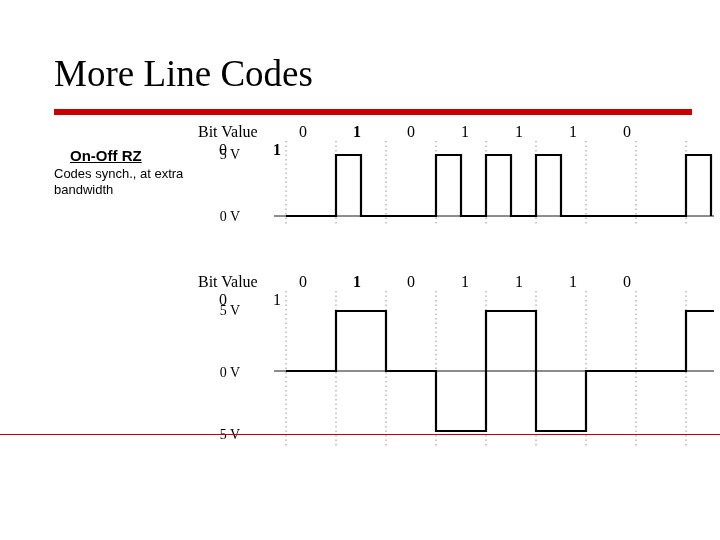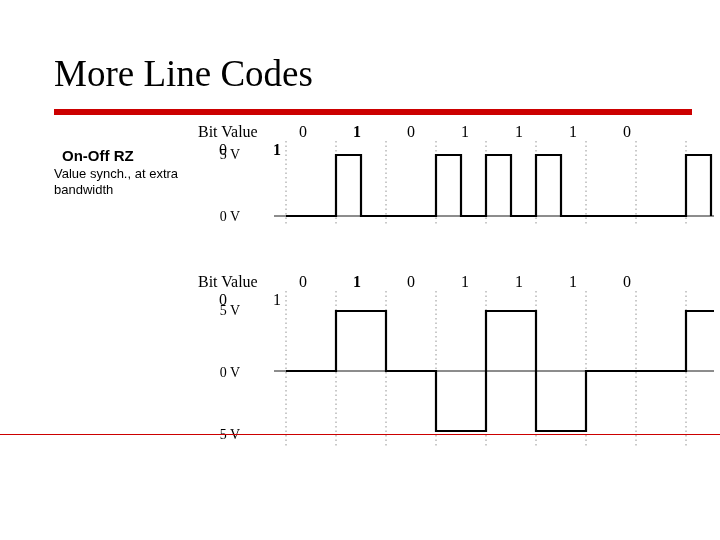--- a/index.html
+++ b/index.html
@@ -2,21 +2,21 @@
 <html><head>
 <meta charset="utf-8">
 <style>
   html,body{margin:0;padding:0;background:#fff;font-family:"Times New Roman",serif;color:#000}
   .slide{position:relative;width:720px;height:455px;box-sizing:border-box;padding:52px 28px 0 54px}
   .title{font-size:37px;font-weight:400;margin:0 0 14px 0}
   .rule{height:6px;background:#c00;margin-bottom:8px}
   .section{position:relative;height:150px}
   .section.bipolar{height:210px}
   .labels{position:absolute;left:0;top:0;width:144px}
-  .scheme-name{font:bold 15px Verdana,sans-serif;margin:24px 0 2px 8px}
+  .scheme-name{font:bold 15px Verdana,sans-serif;text-decoration:underline;margin:24px 0 2px 16px}
   .scheme-desc{font:13px Verdana,sans-serif;line-height:1.2}
   .bitrow{position:absolute;left:144px;top:0;font:16px "Times New Roman",serif}
   .bitrow .lbl{display:inline-block;width:76px}
   .bitrow span.bit{display:inline-block;width:50px;text-align:center}
   .vlabel{position:absolute;left:156px;width:40px;text-align:center;font:14px "Times New Roman",serif}
   svg{position:absolute;left:200px}
   .grid line{stroke:#888;stroke-width:.9;stroke-dasharray:1.5 3}
   .base{stroke:#000;stroke-width:.9}
   .wave{stroke:#000;stroke-width:2.2;fill:none}
   .footer{position:absolute;left:0;right:0;bottom:20px;height:2px;background:linear-gradient(#c00,#c00) left/100% 1px no-repeat,linear-gradient(#000,#000) left bottom/100% 1px no-repeat}
@@ -36,21 +36,21 @@
       <span class="bit">0</span>
       <span class="bit">1</span>
       <span class="bit">1</span>
       <span class="bit">1</span>
       <span class="bit">0</span>
       <span class="bit">0</span>
       <span class="bit" style="font-weight:700">1</span>
     </div>
     <div class="labels">
       <div class="scheme-name">On-Off RZ</div>
-      <div class="scheme-desc">Value synch., at extra bandwidth</div>
+      <div class="scheme-desc">Codes synch., at extra bandwidth</div>
     </div>
     <div class="vlabel" style="top:24px">5 V</div>
     <div class="vlabel" style="top:86px">0 V</div>
     <svg width="470" height="110" style="top:18px">
       <g class="grid">
         <line x1="32" y1="0" x2="32" y2="85"></line>
           <line x1="82" y1="0" x2="82" y2="85"></line>
         <line x1="132" y1="0" x2="132" y2="85"></line>
           <line x1="182" y1="0" x2="182" y2="85"></line>
         <line x1="232" y1="0" x2="232" y2="85"></line>

